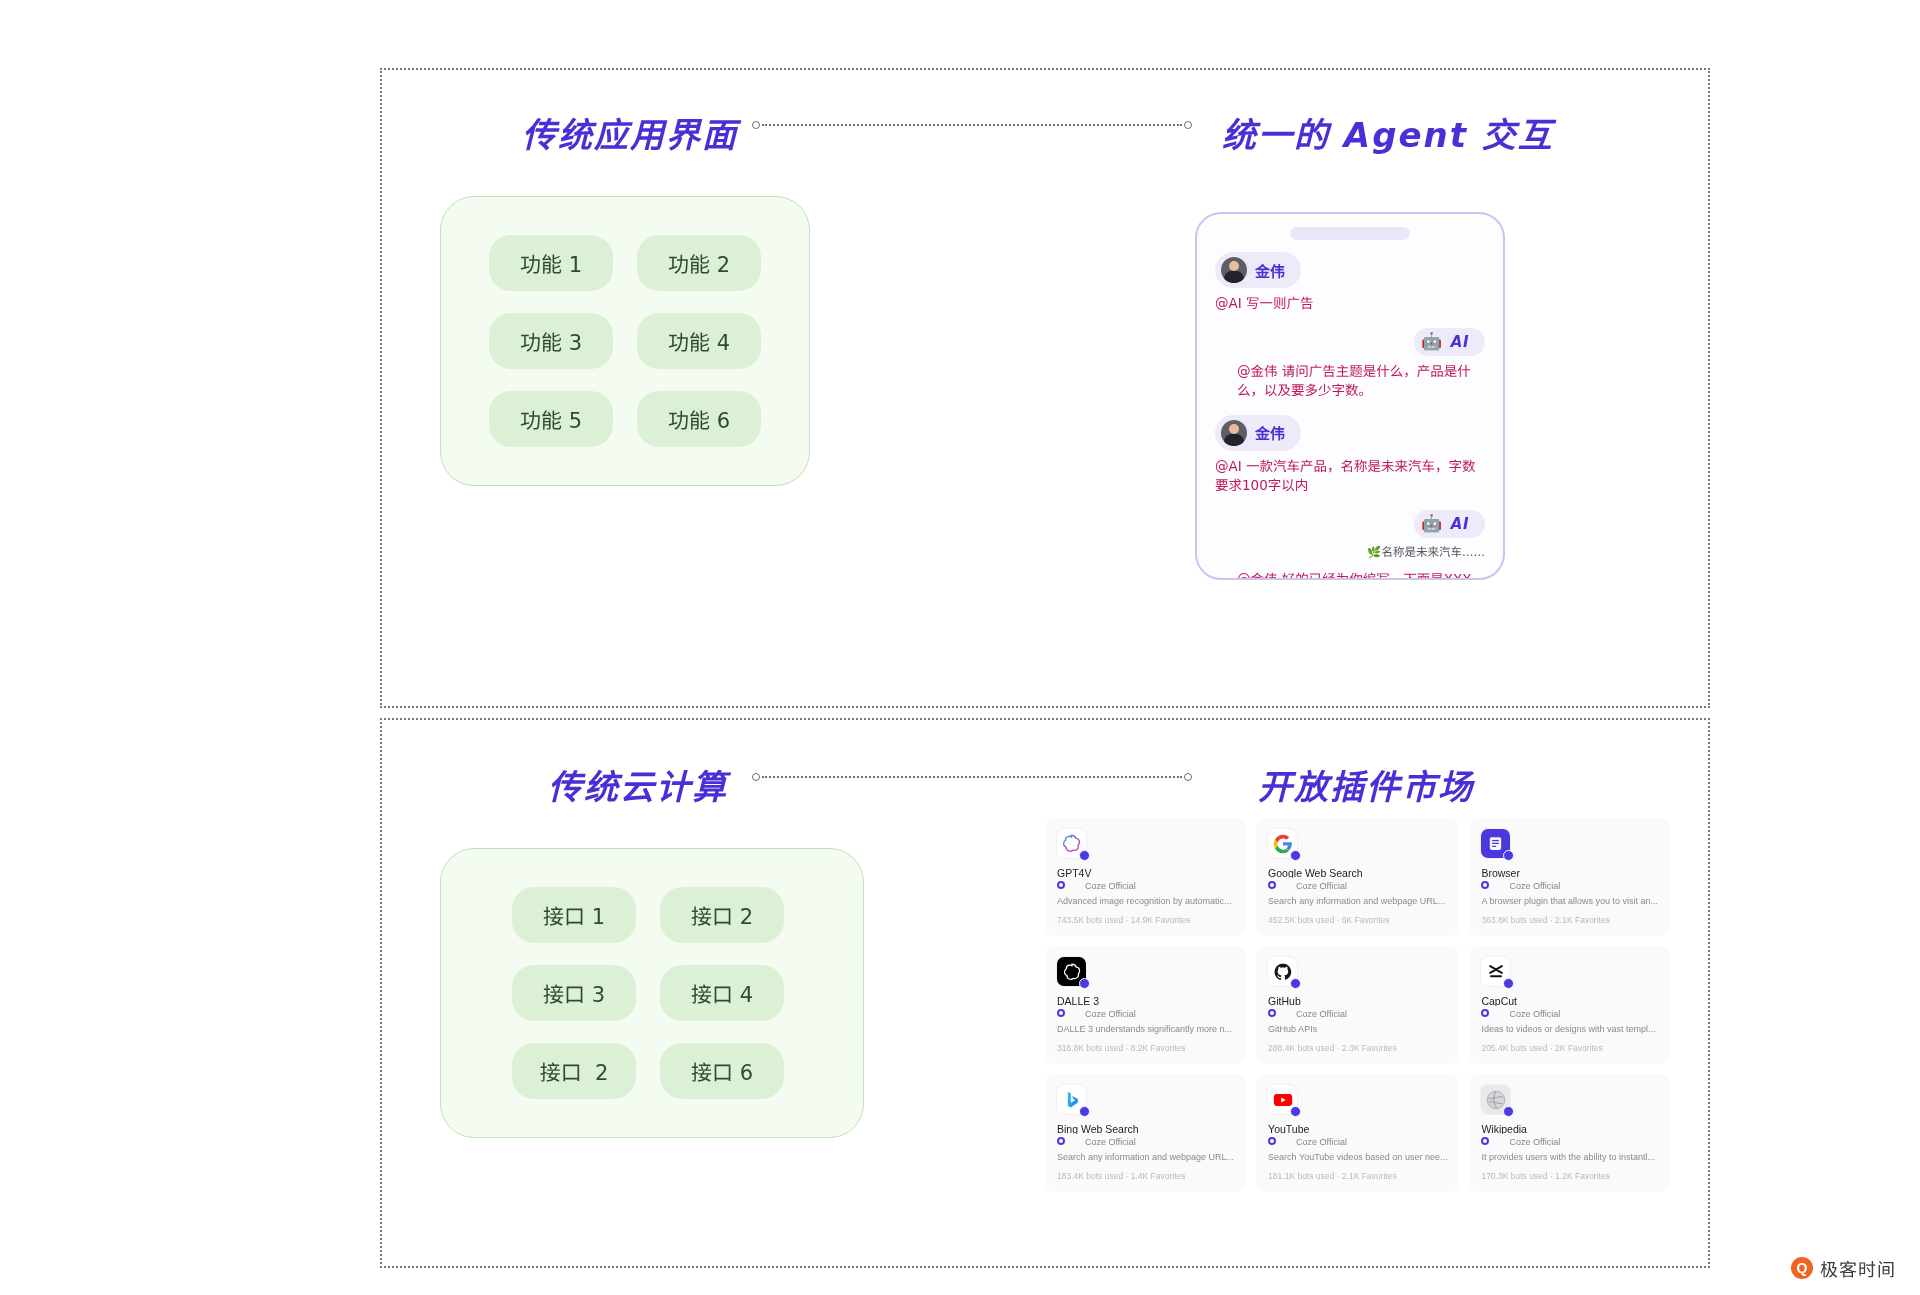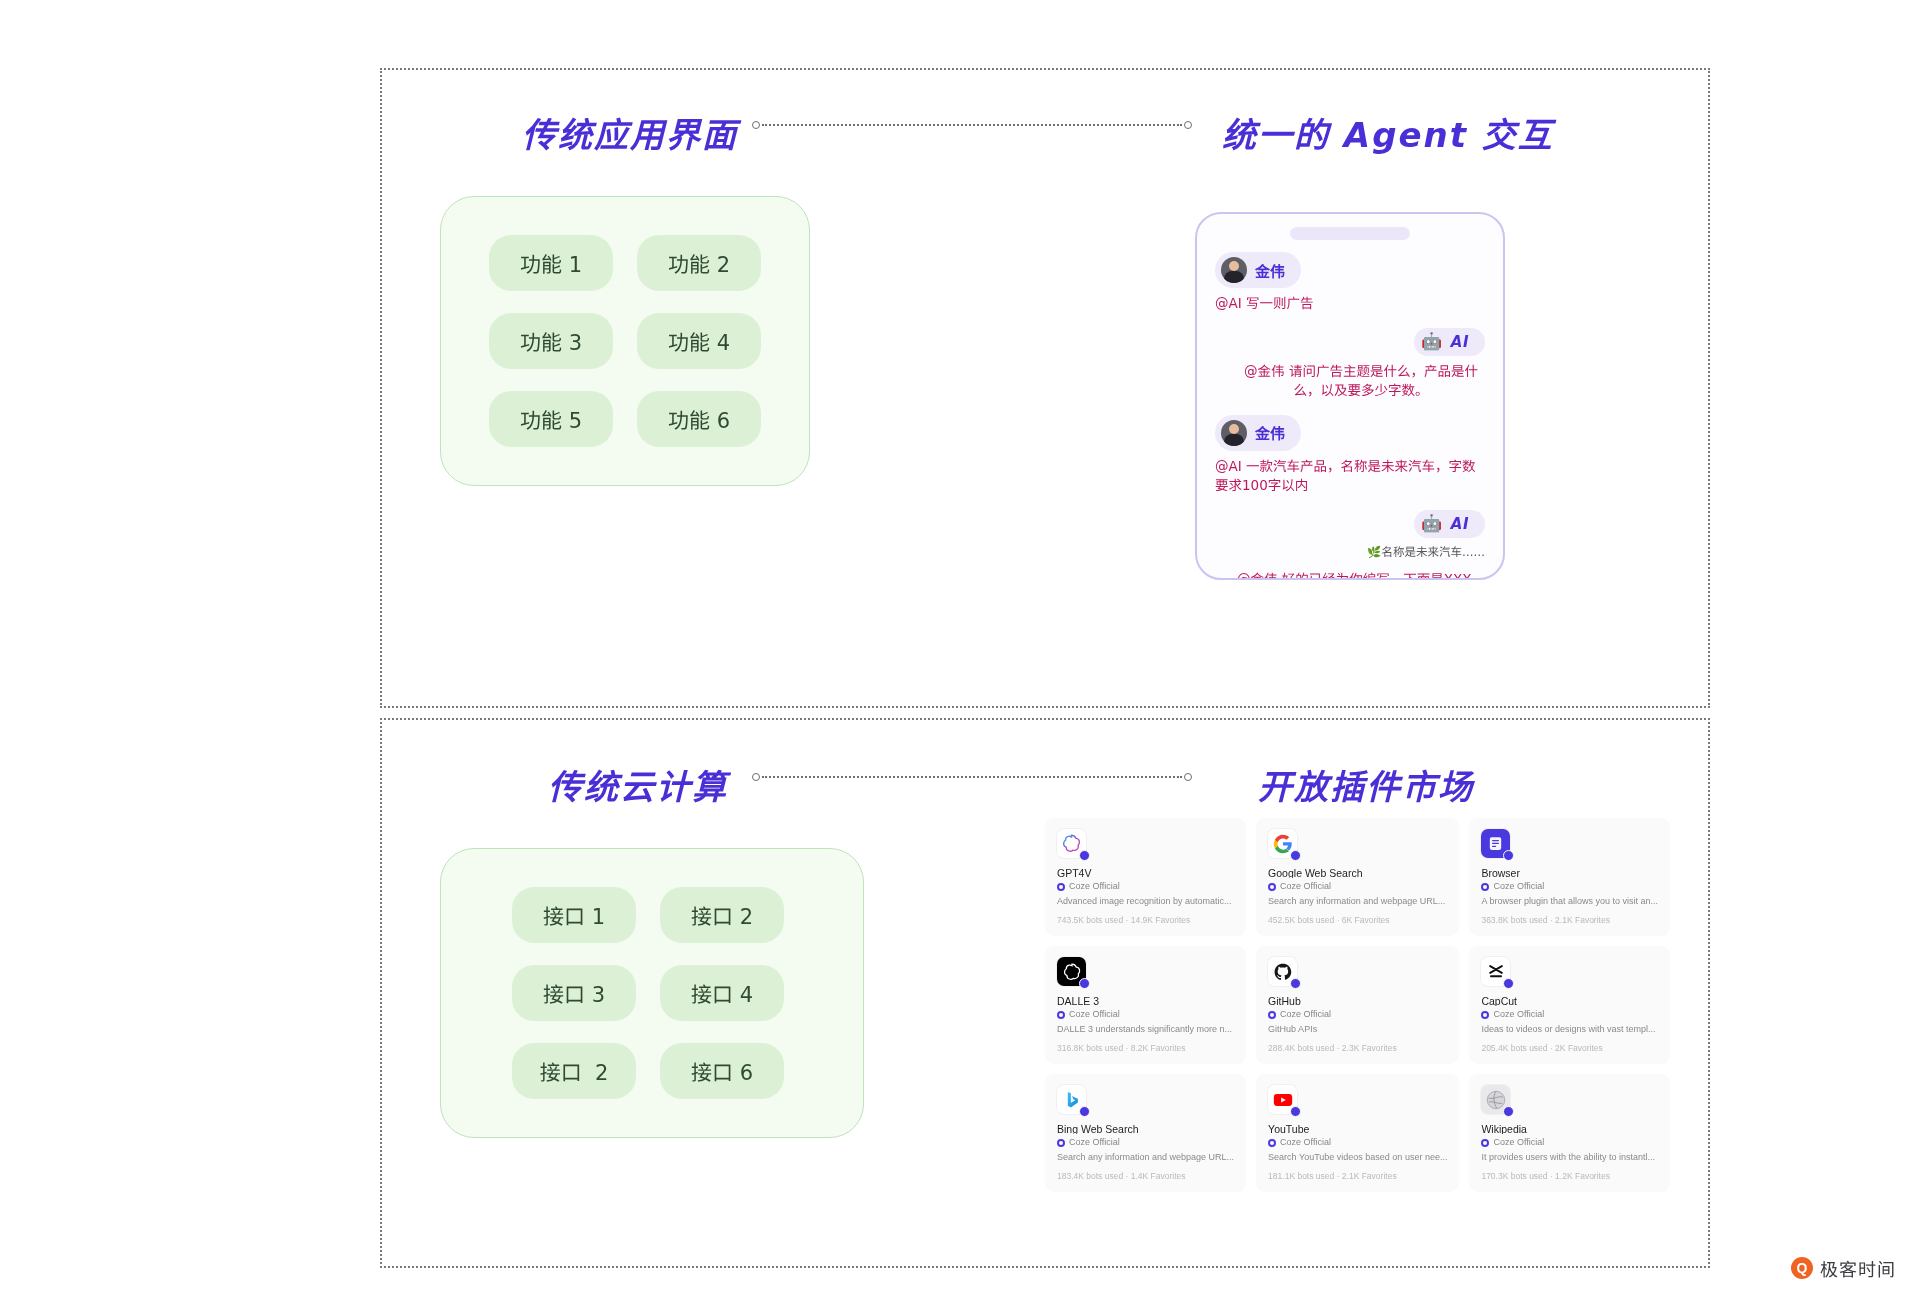--- a/index.html
+++ b/index.html
@@ -162,21 +162,21 @@
   .bot-emoji { font-size: 17px; line-height: 1; }
   .msg {
     font-size: 13.5px;
     line-height: 1.45;
     color: #be185d;
     margin: 0 0 14px 0;
     font-family: "DejaVu Sans", "Liberation Sans", sans-serif;
   }
   .msg.right { text-align: right; }
   .msg.block-right {
-    text-align: center;
+    text-align: left;
     margin-left: 22px;
   }
   .msg.plugin-call {
     font-size: 11.5px;
     color: #55555a;
     text-align: right;
     margin-bottom: 10px;
   }
   .leaf { color: #3aa648; }
 
@@ -227,22 +227,22 @@
     font-size: 10.5px;
     color: #1c1c1e;
     margin-bottom: 3px;
     font-weight: 500;
     white-space: nowrap;
     overflow: hidden;
     text-overflow: ellipsis;
   }
   .plugin-pub {
     display: flex;
-    align-items: flex-end;
-    gap: 4px;
+    align-items: flex-start;
+    gap: 20px;
     font-size: 9px;
     color: #86868b;
     margin-bottom: 5px;
   }
   .pub-ring {
     width: 8px; height: 8px;
     border-radius: 50%;
     border: 2px solid #4b39e0;
     box-sizing: border-box;
     flex: 0 0 auto;

